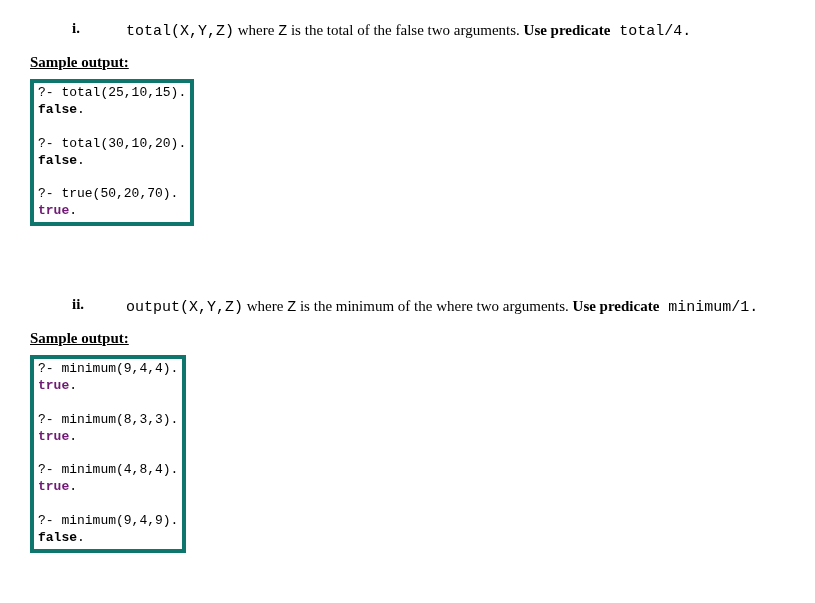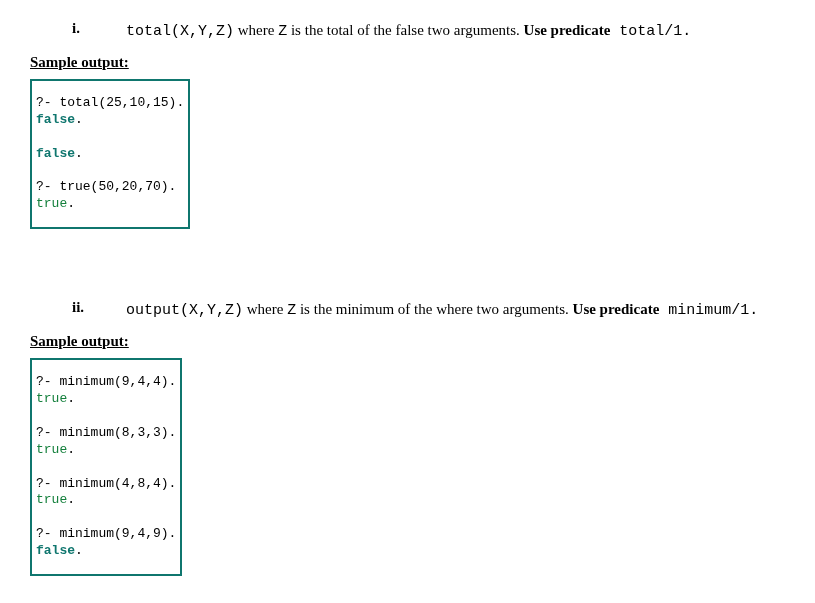--- a/index.html
+++ b/index.html
@@ -34,64 +34,65 @@
       font-family: 'Courier New', Courier, monospace;
       margin-top: 20px;
     }
     .sample-label {
       font-weight: bold;
       margin-top: 12px;
       margin-bottom: 8px;
       text-decoration: underline;
     }
     .code-box {
-      border: 2px solid #0f766e;
-      padding: 14px 4px;
+      border: 4px solid #0f766e;
+      padding: 2px 4px;
       display: inline-block;
       font-family: 'Courier New', Courier, monospace;
       font-size: 13px;
       line-height: 1.3;
       margin-bottom: 30px;
     }
     .code-line {
       white-space: pre;
     }
     .true-val {
-      font-weight: normal;
-      color: #15803d;
+      font-weight: bold;
+      color: #701a75;
     }
     .false-val {
       font-weight: bold;
-      color: #0f766e;
+      color: #000000;
     }
     .section-gap {
       height: 40px;
     }
   </style>
 </head>
 <body>
 
 
 
 
 <div class="item-block">
   <div class="item-row">
     <div class="item-num">i.</div>
     <div class="item-text">
-      <span class="mono">total(X,Y,Z)</span><span> where </span><span class="mono">Z</span><span> is the total of the false two arguments. </span><b>Use predicate</b><span class="mono"> total/1.</span>
+      <span class="mono">total(X,Y,Z)</span><span> where </span><span class="mono">Z</span><span> is the total of the false two arguments. </span><b>Use predicate</b><span class="mono"> total/4.</span>
     </div>
   </div>
 </div>
 
 <div class="sample-label">Sample output:</div>
 
 <div class="code-box">
 <div class="code-line">?- total(25,10,15).</div>
 <div class="code-line"><span class="false-val">false</span>.</div>
 <div class="code-line"> </div>
+<div class="code-line">?- total(30,10,20).</div>
 <div class="code-line"><span class="false-val">false</span>.</div>
 <div class="code-line"> </div>
 <div class="code-line">?- true(50,20,70).</div>
 <div class="code-line"><span class="true-val">true</span>.</div>
 </div>
 
 <div class="section-gap"></div>
 
 
 <div class="item-block">

